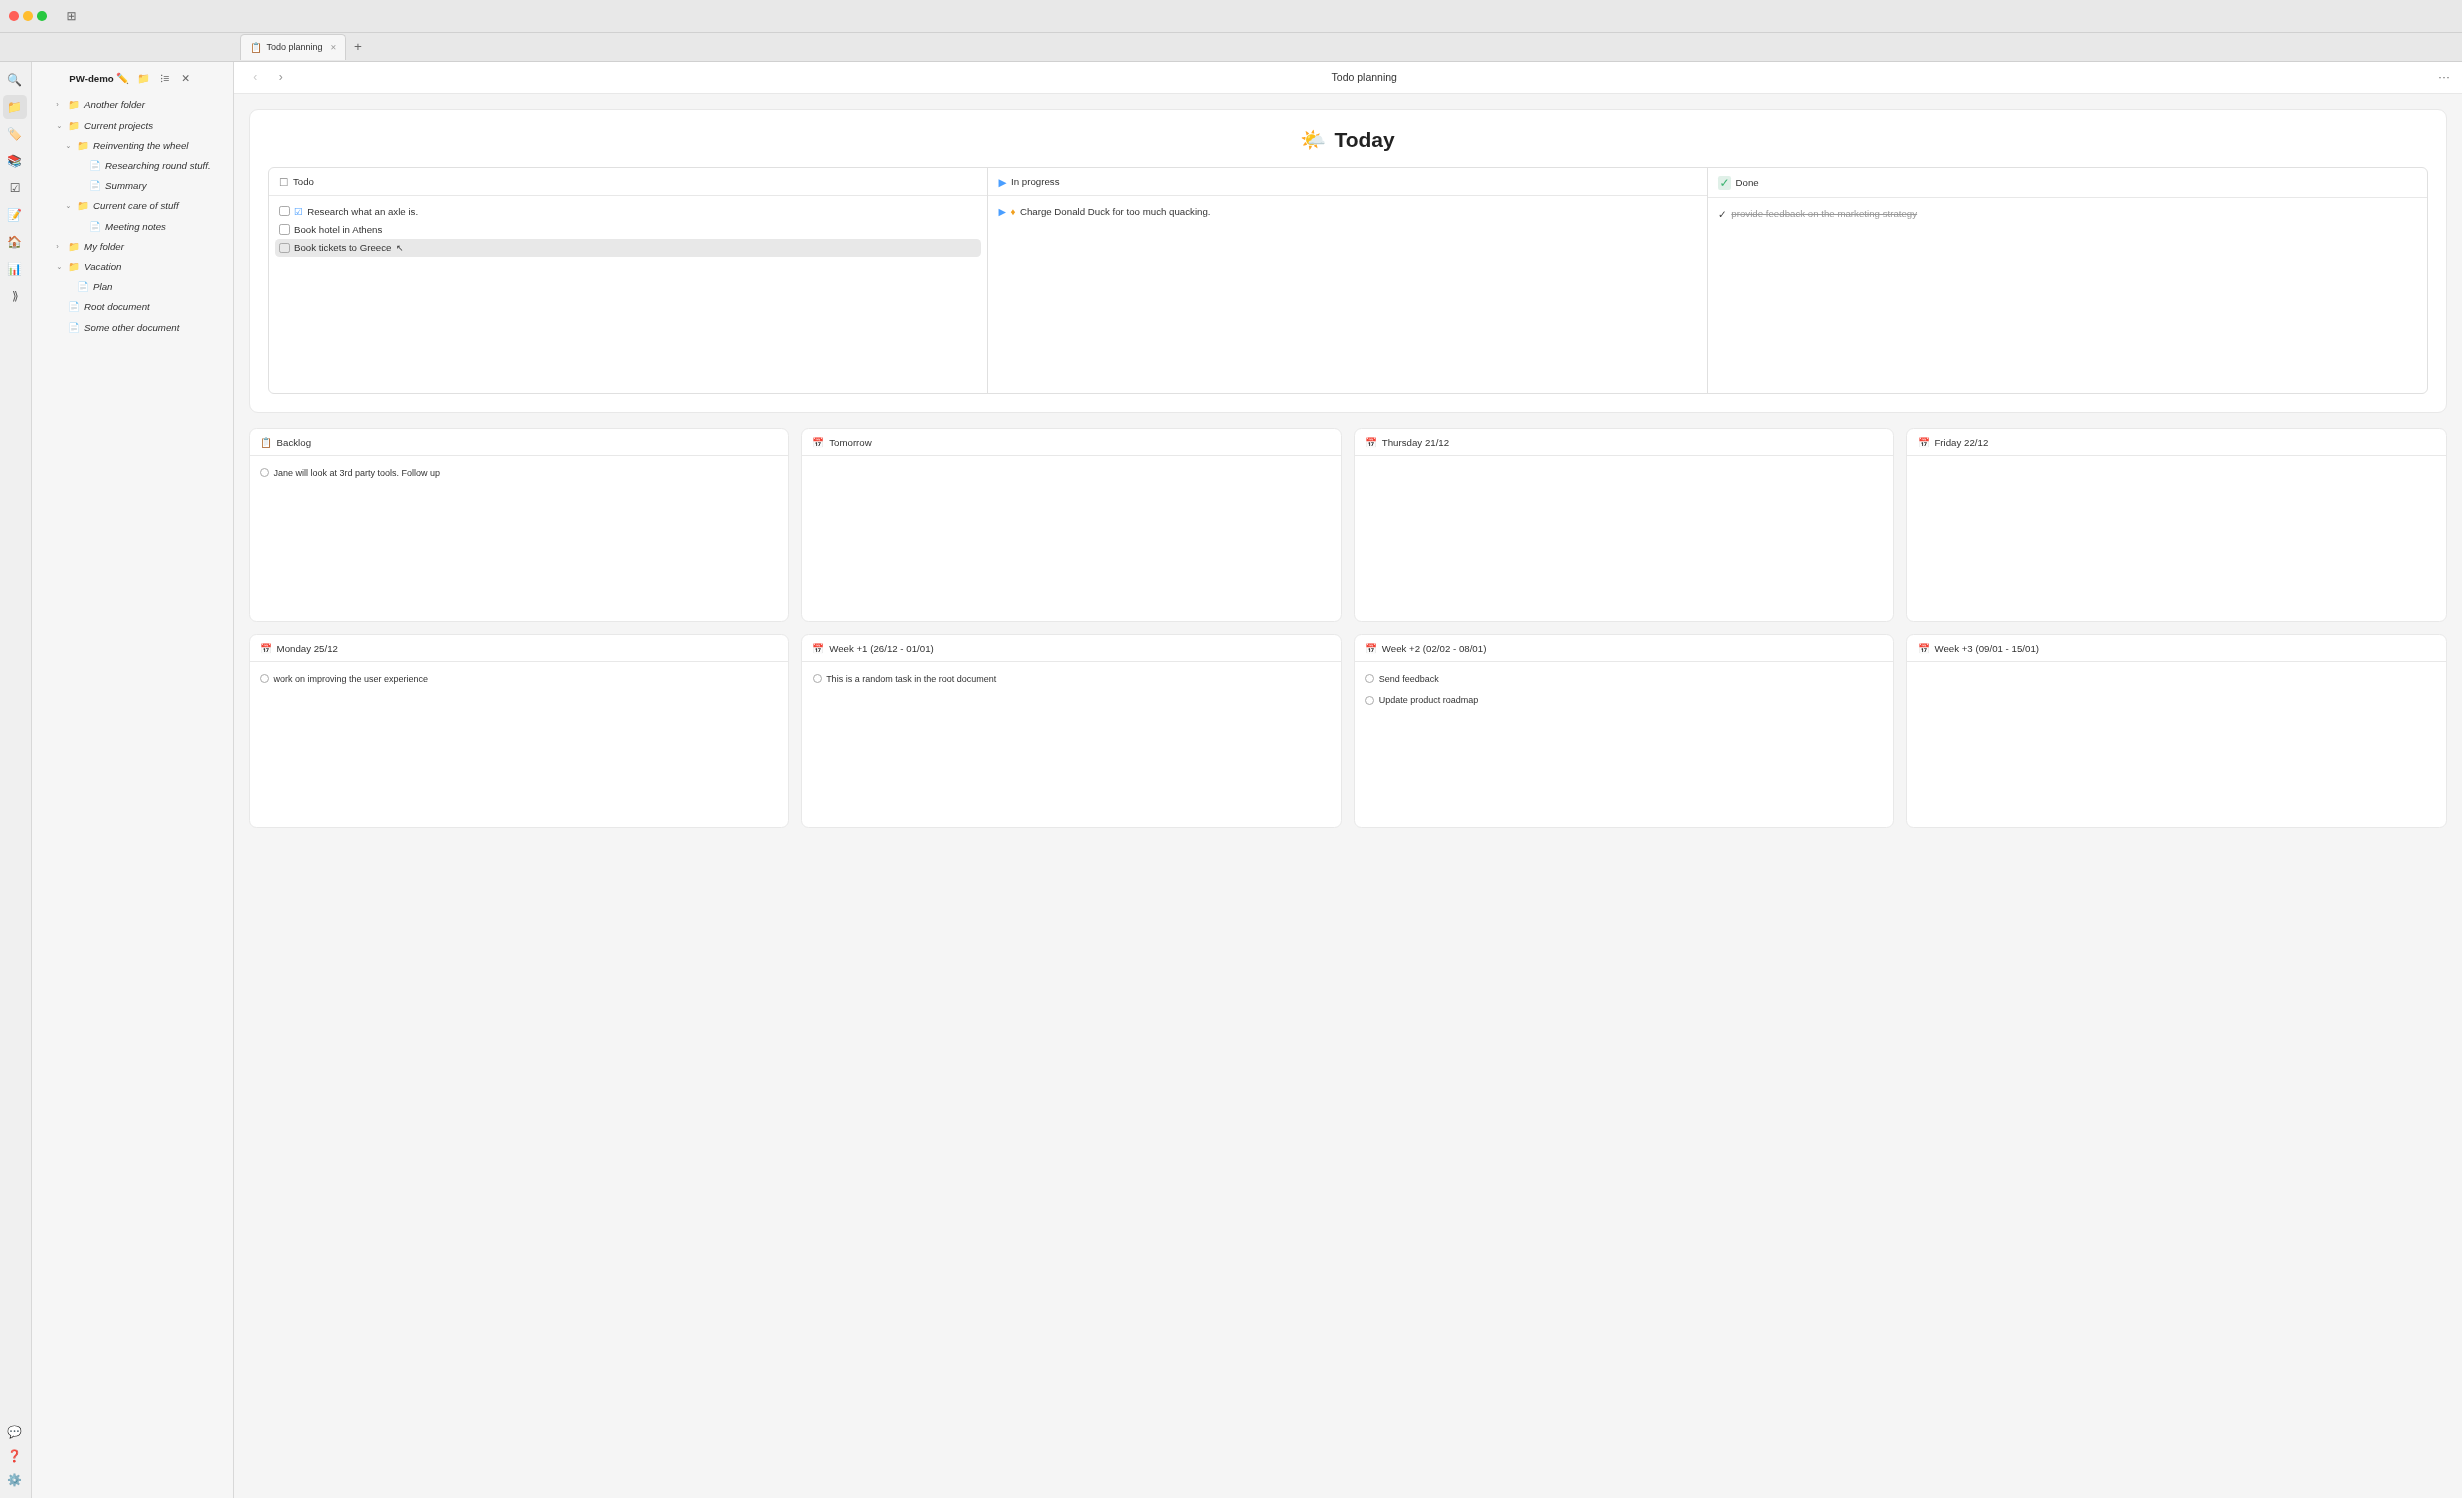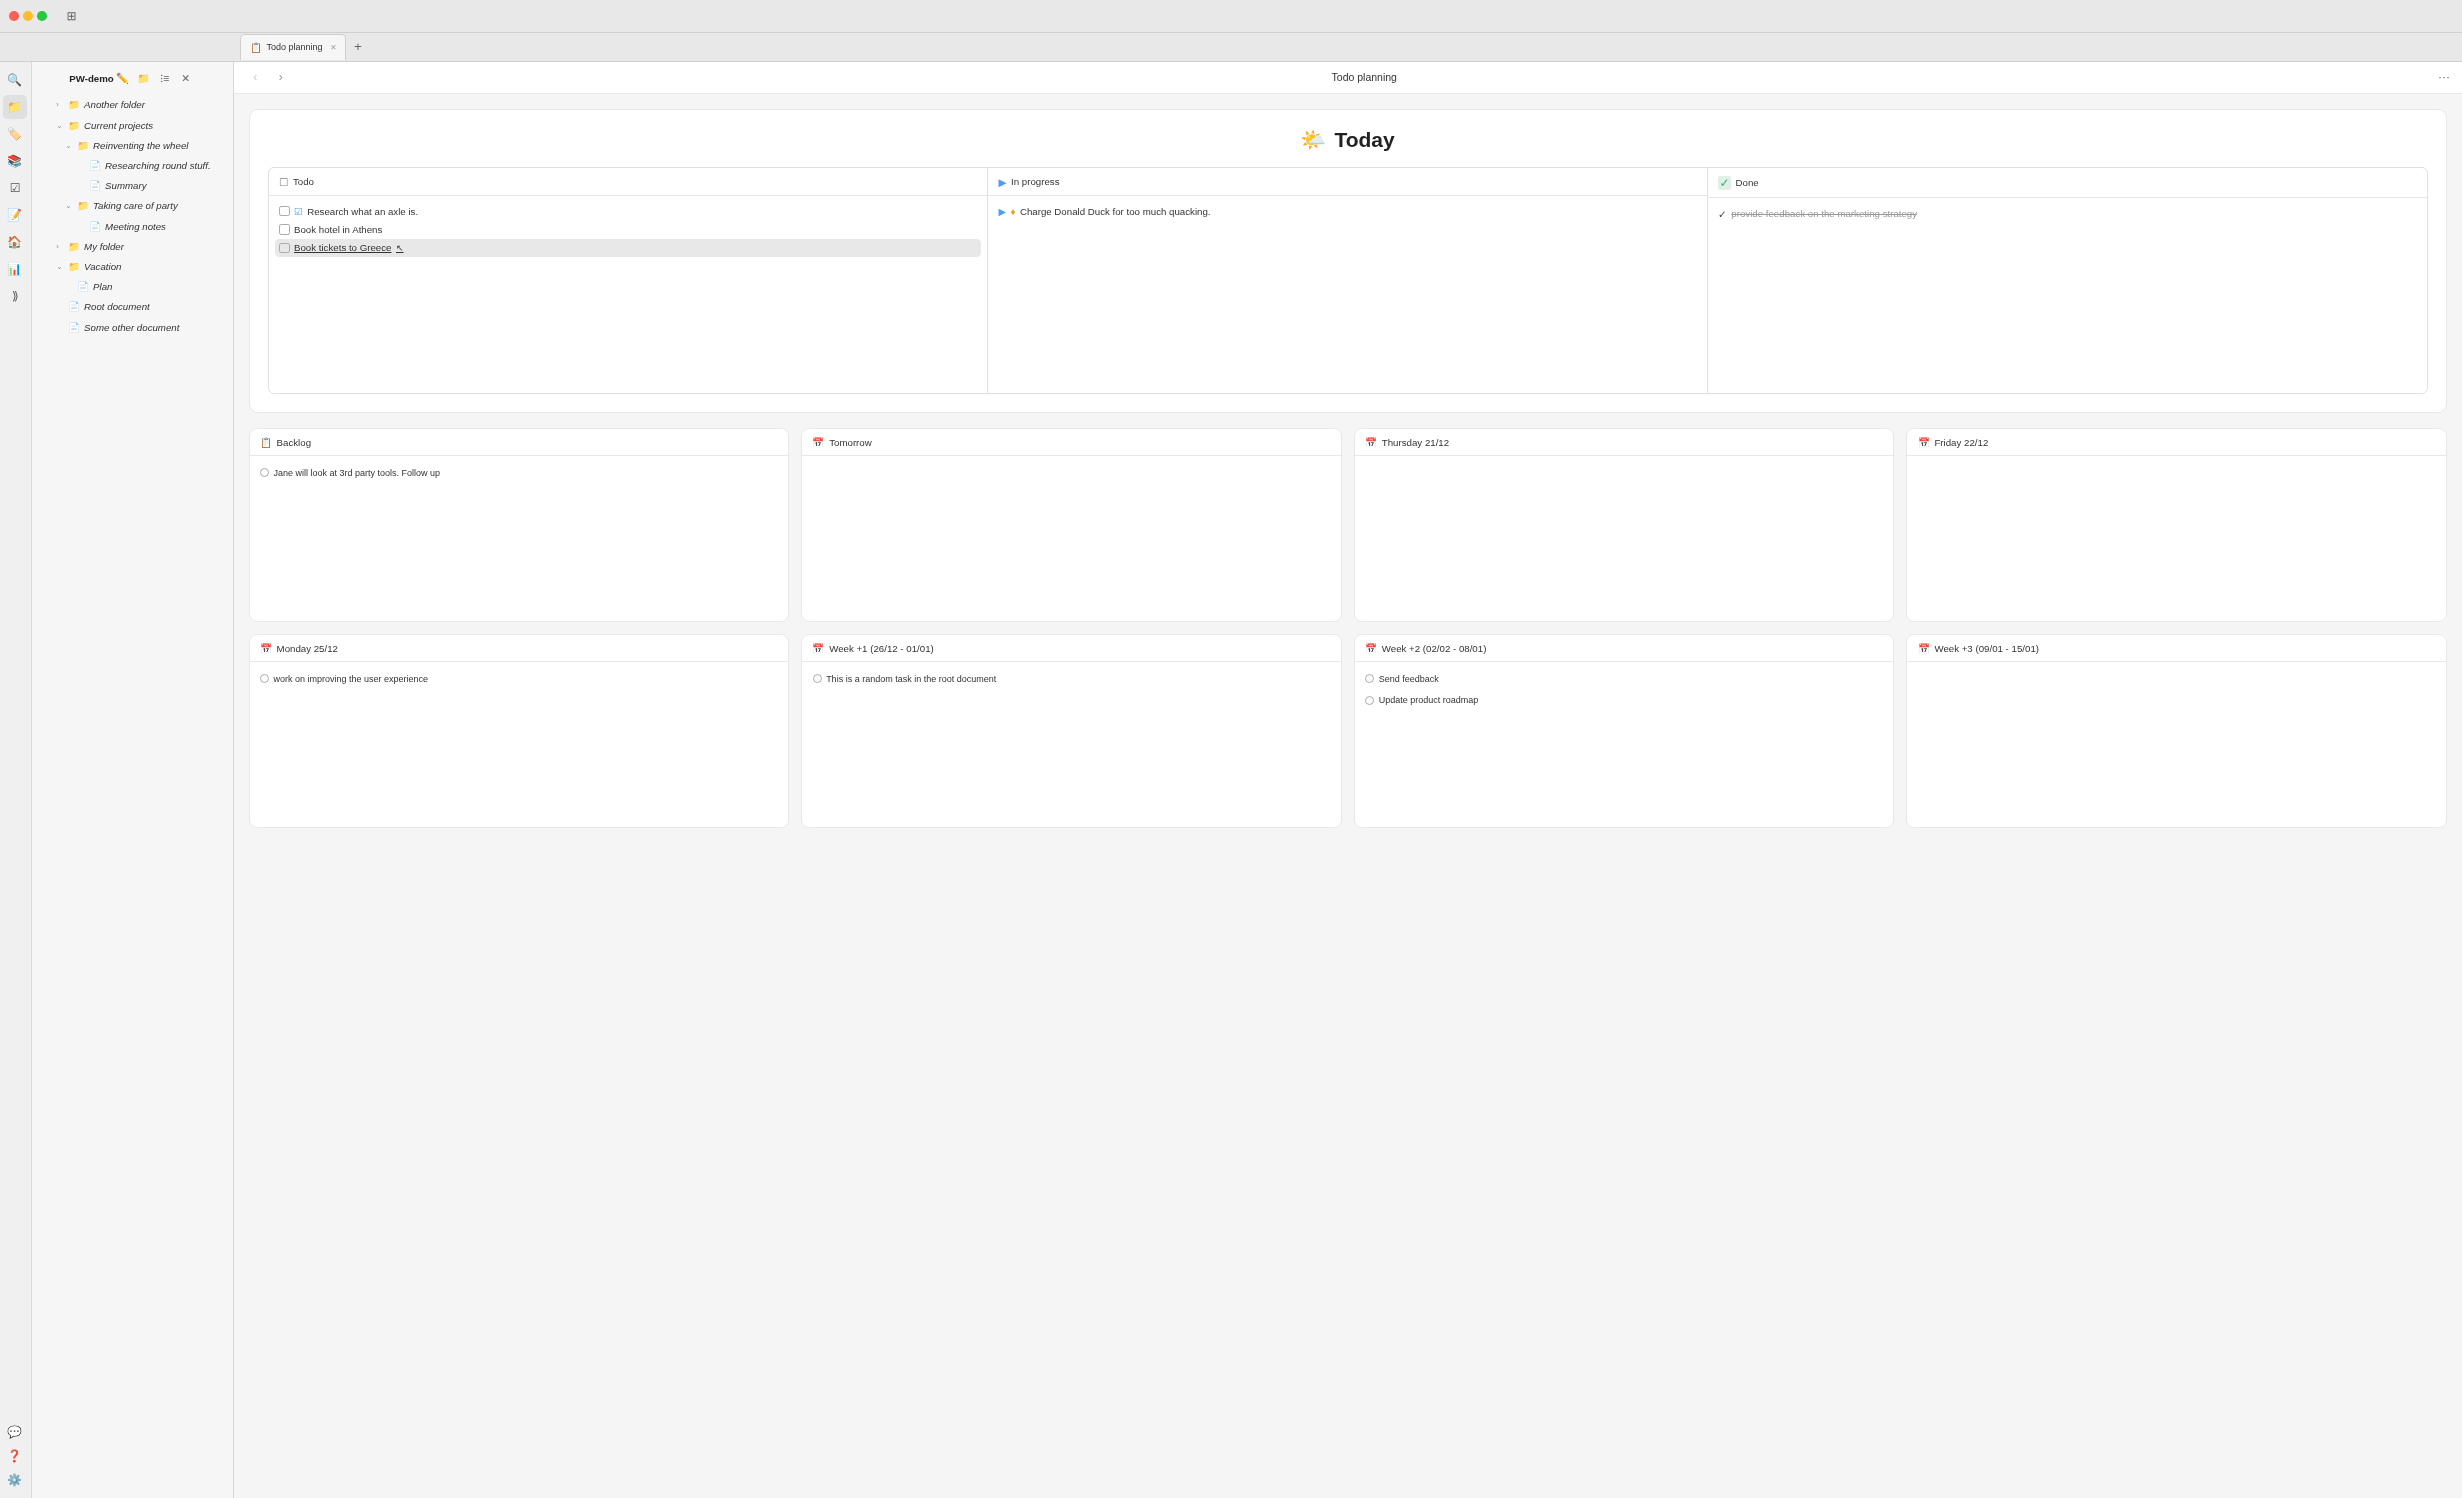--- a/index.html
+++ b/index.html
@@ -63,21 +63,21 @@
     .today-header { text-align: center; font-size: 21px; font-weight: 700; color: #222; margin-bottom: 15px; display: flex; align-items: center; justify-content: center; gap: 7.5px; }
     .today-header .emoji { font-size: 21px; }
 
     .kanban-board { display: grid; grid-template-columns: 1fr 1fr 1fr; gap: 0; border: 0.7px solid #e0e0e0; border-radius: 6px; overflow: hidden; }
     .kanban-col { border-right: 0.7px solid #e0e0e0; min-height: 225px; }
     .kanban-col:last-child { border-right: none; }
     .kanban-col-header { display: flex; align-items: center; gap: 4.5px; padding: 7.5px 10.5px; border-bottom: 0.7px solid #e8e8e8; font-weight: 500; font-size: 9.7px; color: #333; }
     .kanban-col-icon { font-size: 10.5px; }
     .kanban-items { padding: 6px; }
     .kanban-item { display: flex; align-items: center; gap: 4.5px; padding: 3.7px 4.5px; border-radius: 4.5px; font-size: 9.7px; color: #333; cursor: pointer; }
-    .kanban-item.highlighted { background: #e8e8e8; text-decoration: underline; }
+    .kanban-item.highlighted { background: #e8e8e8; }
     .item-checkbox { width: 10.5px; height: 10.5px; border: 0.7px solid #aaa; border-radius: 2.2px; display: inline-flex; align-items: center; justify-content: center; flex-shrink: 0; color: #666; font-size: 7.5px; }
     .done-item { text-decoration: line-through; color: #999; text-align: right; }
     .done-check { color: #444; font-size: 10.5px; }
 
     
     .weekly-grid { display: grid; grid-template-columns: 1fr 1fr 1fr 1fr; gap: 12px; margin-bottom: 15px; }
     .weekly-col { background: #fff; border-radius: 7.5px; border: 0.7px solid #e8e8e8; overflow: hidden; }
     .weekly-col-header { display: flex; align-items: center; gap: 4.5px; padding: 7.5px 10.5px; border-bottom: 0.7px solid #e8e8e8; font-weight: 500; font-size: 9.7px; color: #333; }
     .weekly-col-body { min-height: 165px; padding: 6px; text-align: right; }
     .weekly-item { display: flex; align-items: flex-start; gap: 4.5px; padding: 4.5px; font-size: 9px; color: #333; line-height: 1.4; }
@@ -165,21 +165,21 @@
 
       <div class="tree-item tree-indent-2">
         <span class="tree-chevron">&nbsp;</span>
         <span class="tree-icon">📄</span>
         <span class="tree-label">Summary</span>
       </div>
 
       <div class="tree-item tree-indent-1">
         <span class="tree-chevron">⌄</span>
         <span class="tree-icon">📁</span>
-        <span class="tree-label">Taking care of party</span>
+        <span class="tree-label">Current care of stuff</span>
       </div>
 
       <div class="tree-item tree-indent-2">
         <span class="tree-chevron">&nbsp;</span>
         <span class="tree-icon">📄</span>
         <span class="tree-label">Meeting notes</span>
       </div>
 
       <div class="tree-item">
         <span class="tree-chevron">›</span>

